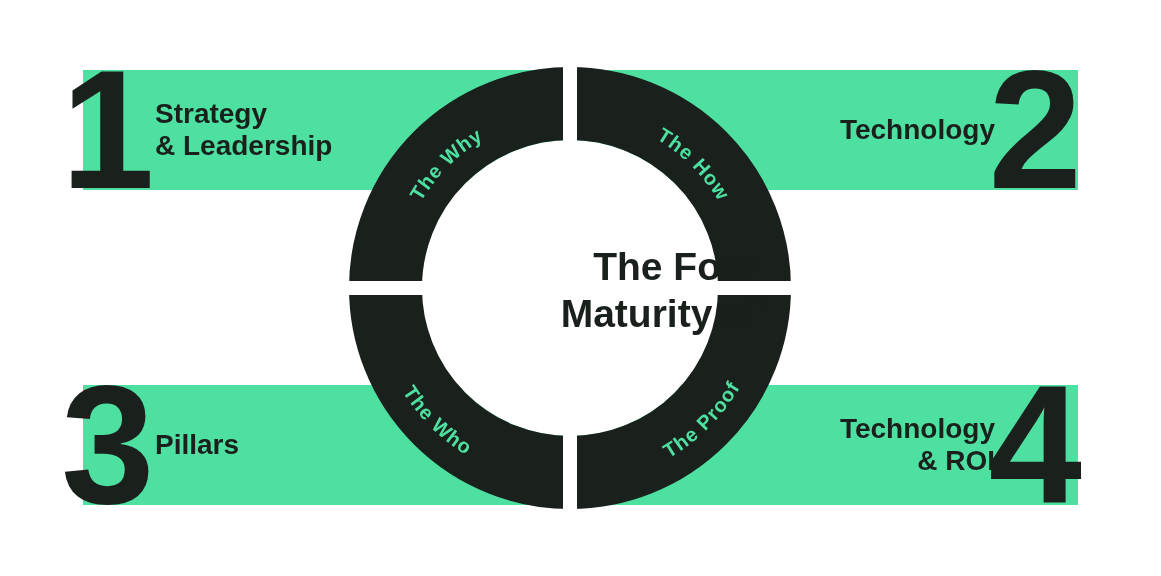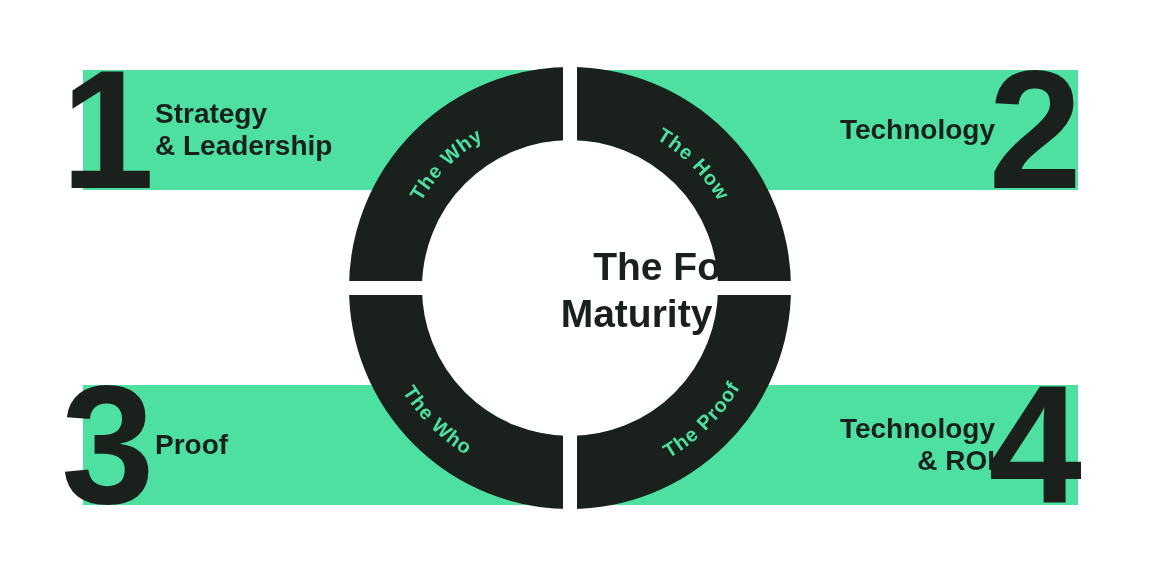--- a/index.html
+++ b/index.html
@@ -48,21 +48,21 @@
   <div class="bar bar-2">
     <div class="num num-r">2</div>
     <div class="lbl lbl-r">
       <div>Technology</div>
     </div>
   </div>
 
   <div class="bar bar-3">
     <div class="num num-l">3</div>
     <div class="lbl lbl-l">
-      <div>Proof</div>
+      <div>Pillars</div>
     </div>
   </div>
 
   <div class="bar bar-4">
     <div class="num num-r">4</div>
     <div class="lbl lbl-r">
       <div>Technology</div>
       <div>&amp; ROI</div>
     </div>
   </div>

